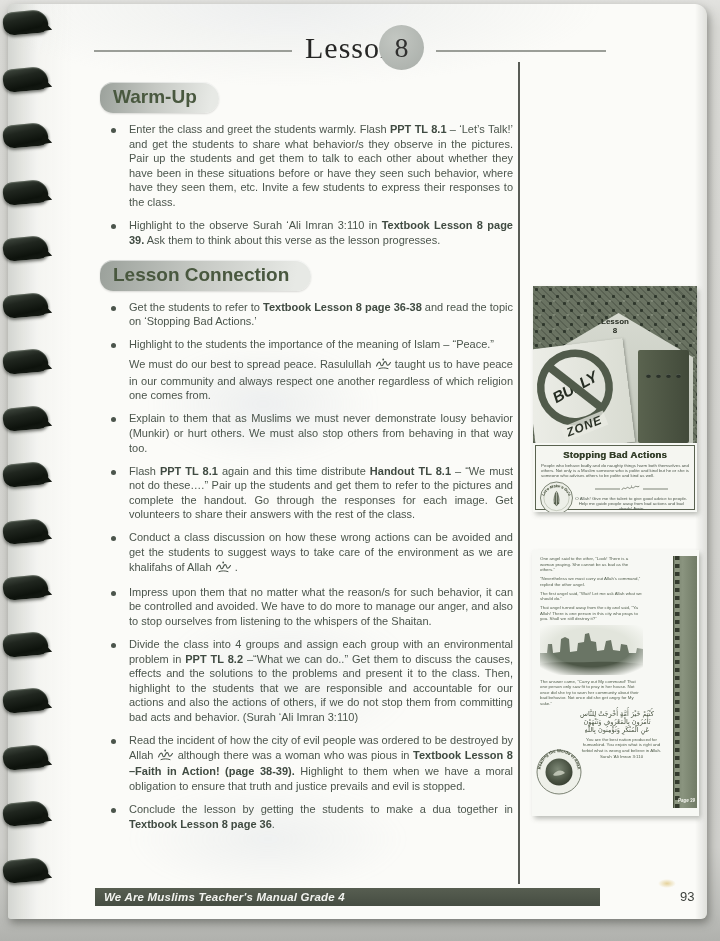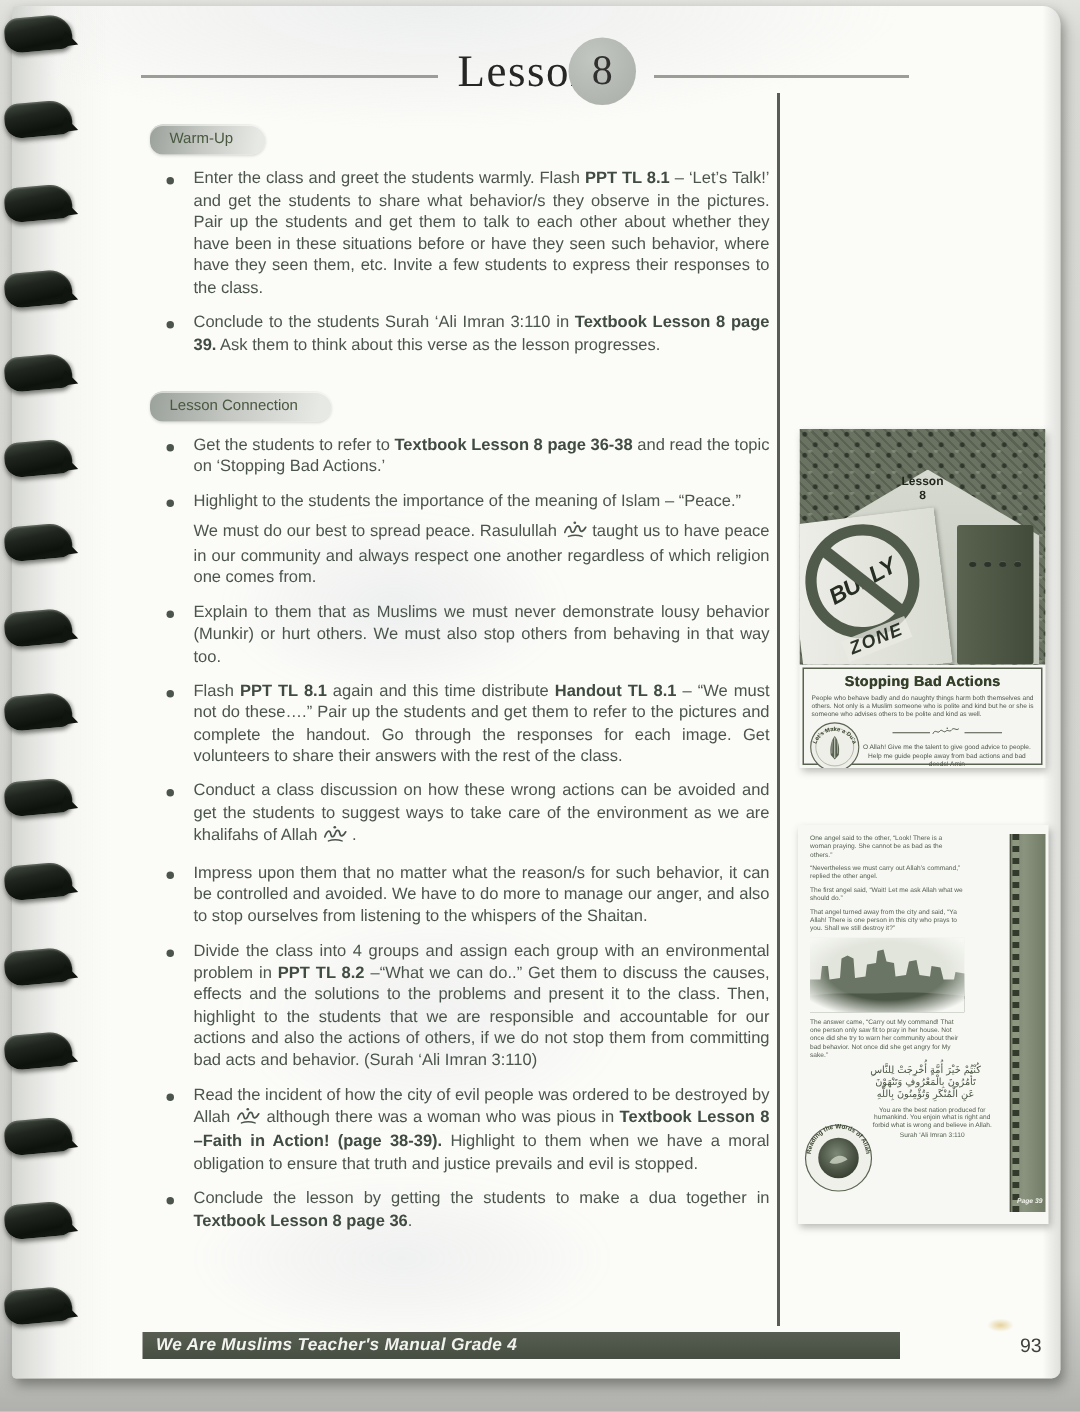--- a/index.html
+++ b/index.html
@@ -35,23 +35,23 @@
   .lesson-word{position:absolute;left:297px;top:27px;font-family:"Liberation Serif",serif;font-size:30px;color:#262625;letter-spacing:1px;}
   .lesson-circle{position:absolute;left:371px;top:21px;width:45px;height:45px;border-radius:50%;
     background:radial-gradient(circle at 38% 32%,#c3c7c2,#a8ada8);display:flex;align-items:center;justify-content:center;}
   .lesson-circle span{font-family:"Liberation Serif",serif;font-size:28px;color:#30302f;}
 
   .divider{position:absolute;left:510px;top:58px;width:2px;height:822px;background:#595c56;}
 
   
   .content{position:absolute;left:92px;top:78px;width:413px;color:#4b554c;}
   .pill{display:inline-block;background:linear-gradient(100deg,#9ba19b 0%,#c5c8c3 45%,#e7e9e5 92%);
-    border-radius:16px 20px 18px 16px;padding:4px 22px 5px 13px;font-size:10px;font-weight:normal;color:#49583f;
+    border-radius:16px 20px 18px 16px;padding:4px 22px 5px 13px;font-size:19px;font-weight:bold;color:#49583f;
     box-shadow:inset 0 1px 0 rgba(255,255,255,.55),0 1px 2px rgba(0,0,0,.14);}
-  .pill.second{margin-top:15px;text-align:center;}
+  .pill.second{margin-top:4px;text-align:center;}
   .blist{margin-top:9px;}
   .brow{display:flex;margin-bottom:8.5px;}
   .bdot{flex:none;width:5px;height:5px;border-radius:50%;background:#4b554c;margin:6px 13px 0 11px;}
   .btext{flex:1;font-size:11px;line-height:14.6px;text-align:justify;}
   .btext .b{font-weight:bold;color:#404b42;}
   .para+.para{margin-top:5px;}
   .callig{display:inline-block;vertical-align:-2px;color:#4b554c;}
 
   
   .fbar{position:absolute;left:87px;top:884px;width:505px;height:18px;display:flex;align-items:center;
@@ -143,21 +143,21 @@
       <div class="blist">
           <div class="brow">
             <span class="bdot"></span>
             <div class="btext">
               <div class="para"><span>Enter the class and greet the students warmly. Flash </span><span class="b">PPT TL 8.1</span><span> – ‘Let’s Talk!’ and get the students to share what behavior/s they observe in the pictures. Pair up the students and get them to talk to each other about whether they have been in these situations before or have they seen such behavior, where have they seen them, etc. Invite a few students to express their responses to the class.</span></div>
             </div>
           </div>
           <div class="brow">
             <span class="bdot"></span>
             <div class="btext">
-              <div class="para"><span>Conclude to the students Surah ‘Ali Imran 3:110 in </span><span class="b">Textbook Lesson 8 page 39.</span><span> Ask them to think about this verse as the lesson progresses.</span></div>
+              <div class="para"><span>Highlight to the observe Surah ‘Ali Imran 3:110 in </span><span class="b">Textbook Lesson 8 page 39.</span><span> Ask them to think about this verse as the lesson progresses.</span></div>
             </div>
           </div>
         </div>
       <div class="pill second">Lesson Connection</div>
       <div class="blist">
           <div class="brow">
             <span class="bdot"></span>
             <div class="btext">
               <div class="para"><span>Get the students to refer to </span><span class="b">Textbook Lesson 8 page 36-38</span><span> and read the topic on ‘Stopping Bad Actions.’</span></div>
             </div>

